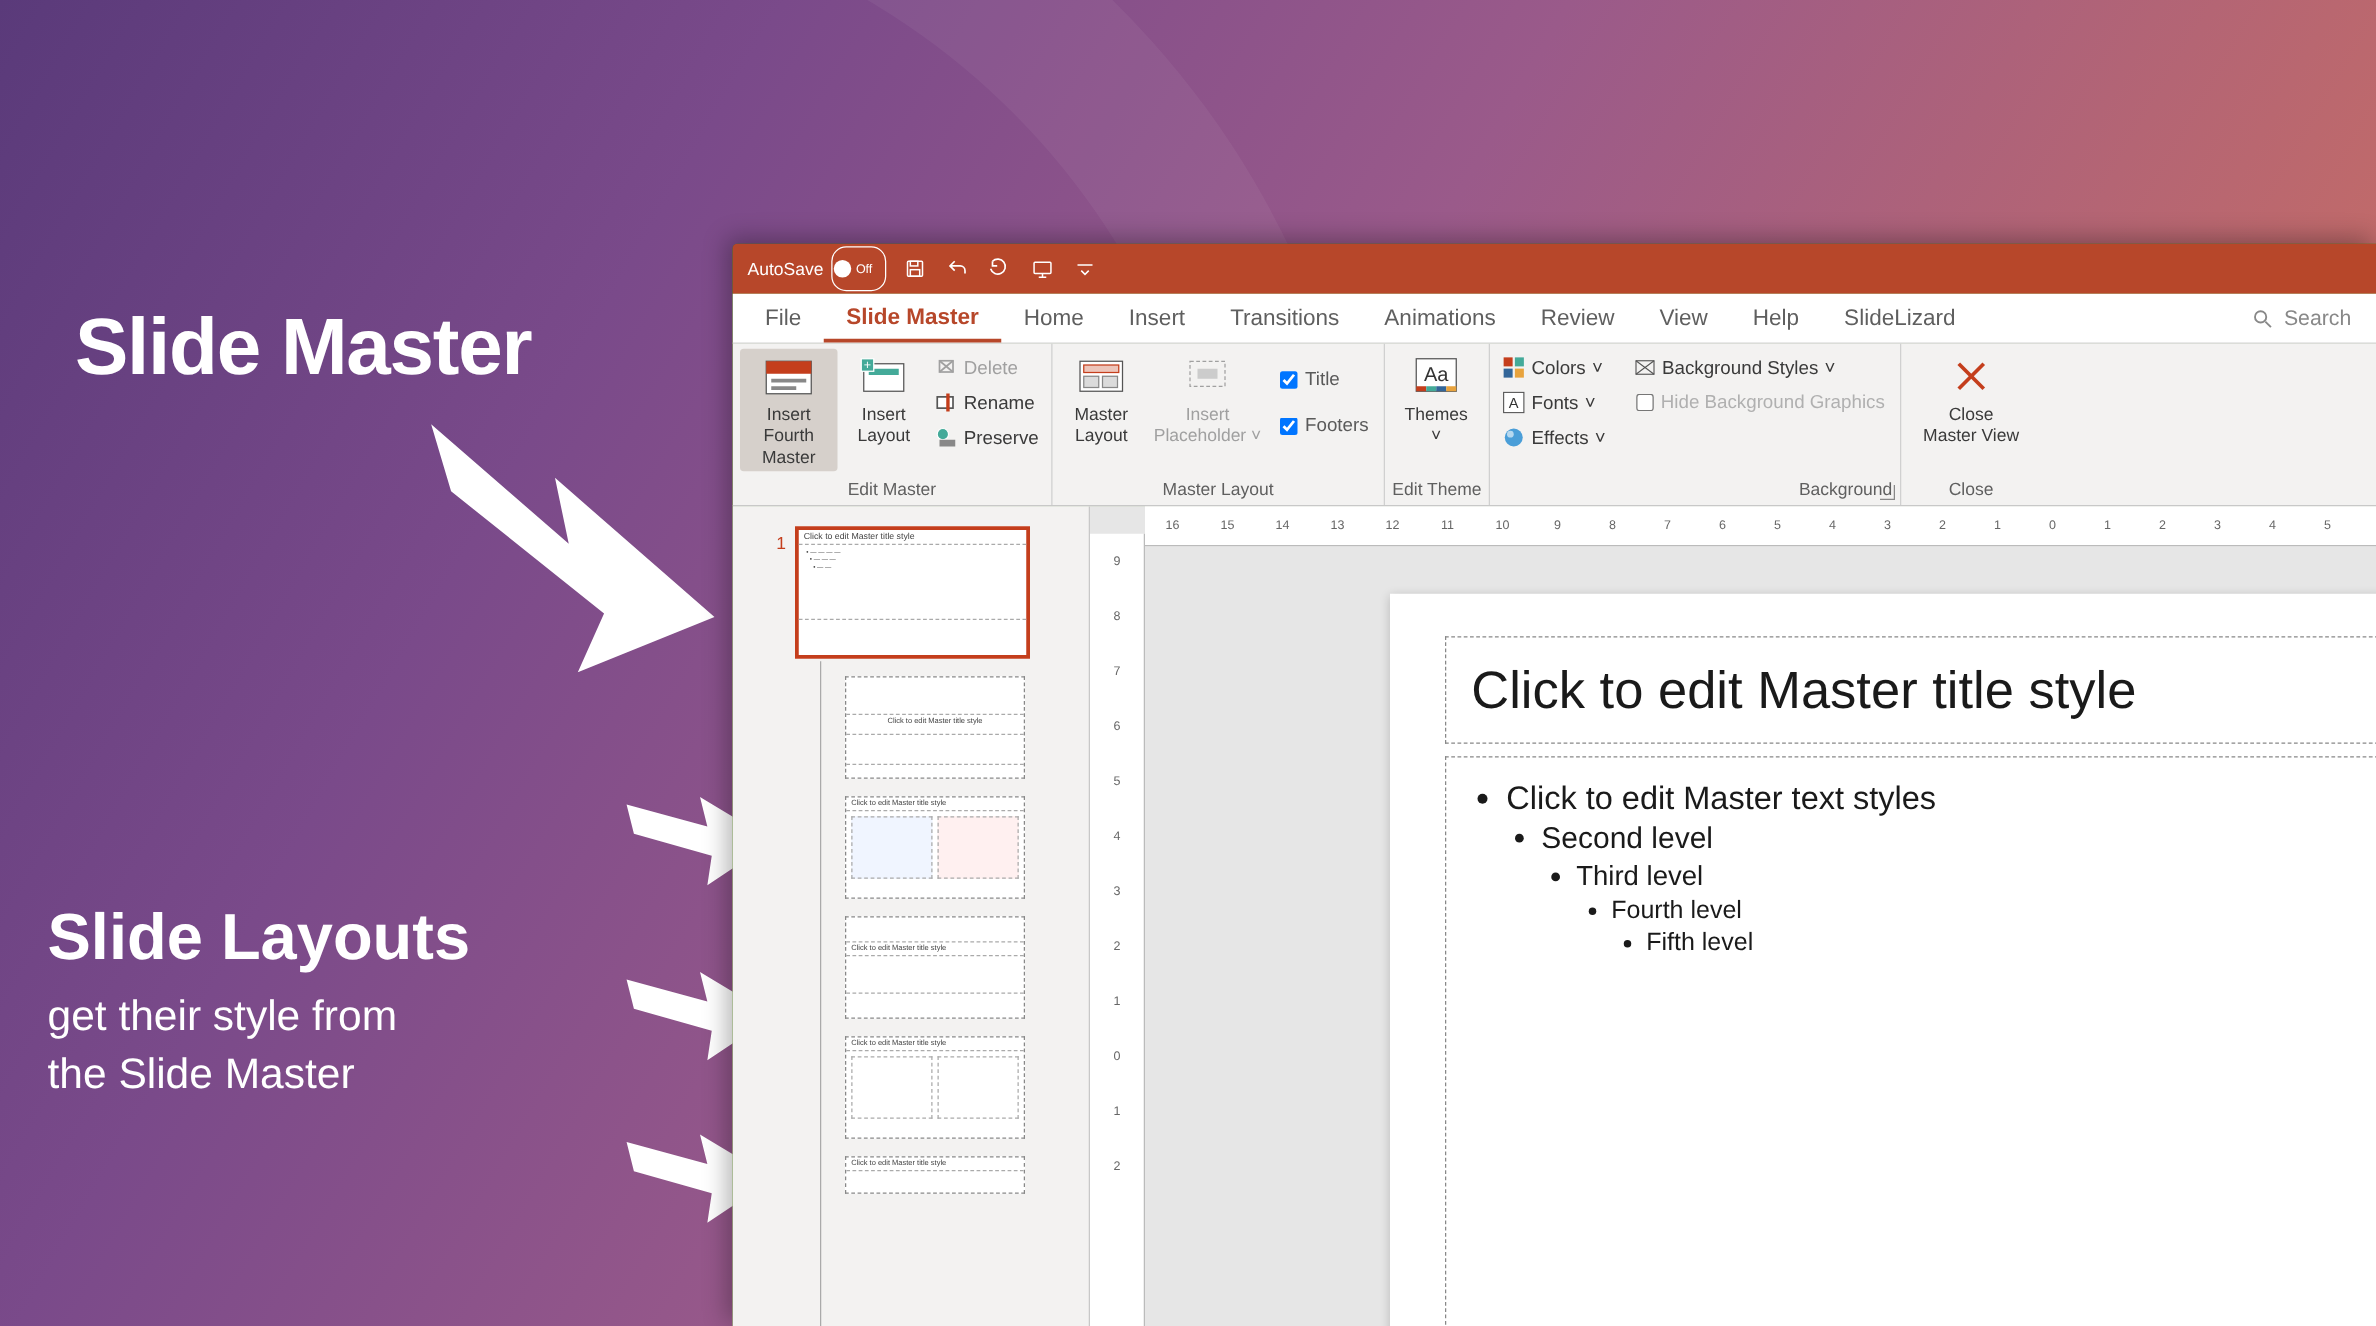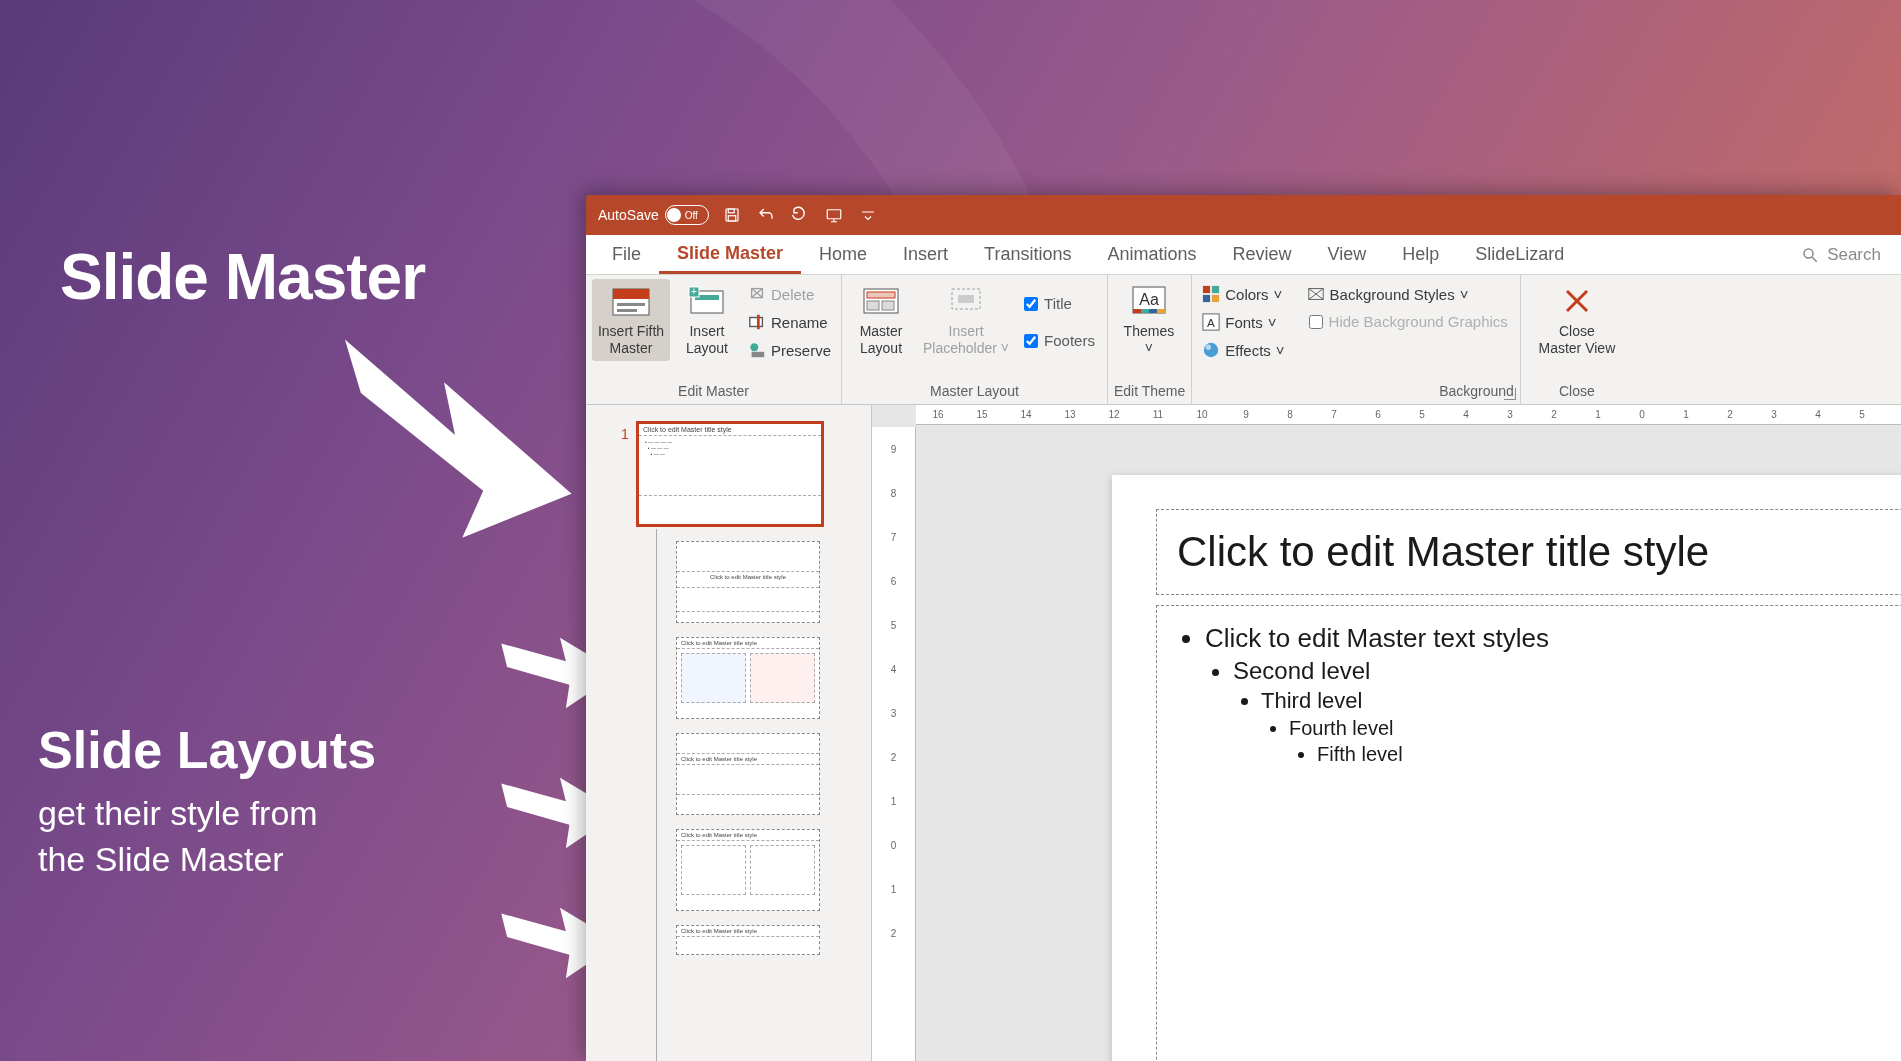--- a/index.html
+++ b/index.html
@@ -22,21 +22,21 @@
 .arrow.sm2 { top: 760px; left: 500px; width: 120px; height: 94px; }
 .arrow.sm3 { top: 890px; left: 500px; width: 120px; height: 94px; }
 
 
 .pptwin { position: absolute; top: 195px; left: 586px; right: 0; bottom: 0; background: #4d7c0f; display: flex; flex-direction: column; overflow: hidden; border-top-left-radius: 4px; box-shadow: -4px -4px 20px rgba(0,0,0,0.3); }
 
 
 .titlebar { height: 40px; background: #b7472a; display: flex; align-items: center; padding: 0 12px; color: #fff; font-size: 16px; }
 .titlebar .left { display: flex; align-items: center; gap: 12px; flex: 0 0 auto; }
 .autosave { display: flex; align-items: center; gap: 6px; font-size: 14px; }
-.toggle { width: 44px; height: 20px; border: 1px solid #fff; border-radius: 12px; display: flex; align-items: center; padding: 1px; justify-content: flex-start; }
+.toggle { width: 44px; height: 36px; border: 1px solid #fff; border-radius: 12px; display: flex; align-items: center; padding: 1px; justify-content: flex-start; }
 .toggle .knob { width: 14px; height: 14px; background: #fff; border-radius: 50%; }
 .toggle .off { font-size: 10px; color: #fff; margin-left: 4px; }
 .tbicon { width: 22px; height: 22px; display: flex; align-items: center; justify-content: center; cursor: pointer; }
 .tbicon svg { width: 18px; height: 18px; }
 .titlebar .center { flex: 1; text-align: center; font-size: 16px; }
 
 
 .tabs { height: 40px; background: #fff; display: flex; align-items: center; padding: 0 8px; gap: 0; color: #5f5f5f; font-size: 18px; border-bottom: 1px solid #d4d4d4; }
 .tab { padding: 0 18px; height: 100%; display: flex; align-items: center; cursor: pointer; }
 .tab.active { color: #b7472a; border-bottom: 3px solid #b7472a; font-weight: 600; }
@@ -64,21 +64,21 @@
 .editarea { flex: 1; display: flex; background: #e6e6e6; overflow: hidden; }
 .thumbpanel { width: 286px; background: #f3f2f1; border-right: 1px solid #c8c8c8; padding: 16px 10px; overflow: hidden; }
 .thumb { margin-bottom: 14px; background: #fff; border: 1px dashed #888; position: relative; }
 .thumb.master { width: 188px; height: 106px; border: 3px solid #c43e1c; margin-left: 40px; }
 .thumb.layout { width: 144px; height: 82px; margin-left: 80px; }
 .thumb .row { border-bottom: 1px dashed #aaa; font-size: 7px; color: #444; padding: 2px 4px; }
 .thumbnum { position: absolute; left: -18px; top: 2px; font-size: 14px; color: #c43e1c; }
 .connector { position: absolute; left: 70px; top: 124px; bottom: 0; width: 1px; background: #aaa; }
 
 .canvaswrap { flex: 1; position: relative; background: #e6e6e6; }
-.ruler-h { position: absolute; top: 0; left: 44px; right: 0; height: 20px; background: #fff; border-bottom: 1px solid #bbb; font-size: 10px; color: #666; display: flex; align-items: center; overflow: hidden; }
+.ruler-h { position: absolute; top: 0; left: 44px; right: 0; height: 32px; background: #fff; border-bottom: 1px solid #bbb; font-size: 10px; color: #666; display: flex; align-items: center; overflow: hidden; }
 .ruler-h span { width: 44px; text-align: center; flex-shrink: 0; font-size: 10px; }
 .ruler-v { position: absolute; top: 22px; left: 0; bottom: 0; width: 44px; background: #fff; border-right: 1px solid #bbb; font-size: 10px; color: #666; display: flex; flex-direction: column; align-items: center; overflow: hidden; }
 .ruler-v span { height: 44px; display: flex; align-items: center; flex-shrink: 0; }
 
 .slidecanvas { position: absolute; top: 70px; left: 240px; width: 900px; height: 700px; background: #fff; box-shadow: 0 2px 8px rgba(0,0,0,0.2); }
 .ph-title { position: absolute; top: 34px; left: 44px; right: 44px; border: 1px dashed #888; padding: 18px 20px; font-size: 42px; color: #1a1a1a; }
 .ph-body { position: absolute; top: 130px; left: 44px; right: 44px; bottom: 40px; border: 1px dashed #888; padding: 14px 20px; font-size: 26px; color: #1a1a1a; }
 .ph-body ul { list-style: disc; padding-left: 28px; }
 .ph-body ul ul { list-style: disc; font-size: 24px; }
 .ph-body ul ul ul { font-size: 22px; }
@@ -182,21 +182,21 @@
 
     <div class="rgroup">
       <div class="body">
         <div class="bigbtn pressed">
           <svg class="icn" viewBox="0 0 40 32">
               <rect x="2" y="4" width="36" height="26" fill="#fff" stroke="#555"></rect>
               <rect x="2" y="4" width="36" height="10" fill="#c43e1c"></rect>
               <rect x="6" y="18" width="28" height="3" fill="#888"></rect>
               <rect x="6" y="24" width="20" height="3" fill="#888"></rect>
             </svg>
-          <div class="txt" style="white-space:pre-line">Insert Fifth
+          <div class="txt" style="white-space:pre-line">Insert Fourth
 Master</div>
         </div>
         <div class="bigbtn" style="width:62px">
           <svg class="icn" viewBox="0 0 40 32">
               <rect x="4" y="6" width="32" height="22" fill="#fff" stroke="#555"></rect>
               <rect x="8" y="10" width="24" height="5" fill="#4a9"></rect>
               <rect x="2" y="2" width="10" height="10" fill="#4a9" stroke="#fff"></rect>
               <text x="7" y="10" fill="#fff" font-size="10" text-anchor="middle">+</text>
             </svg>
           <div class="txt" style="white-space:pre-line">Insert

